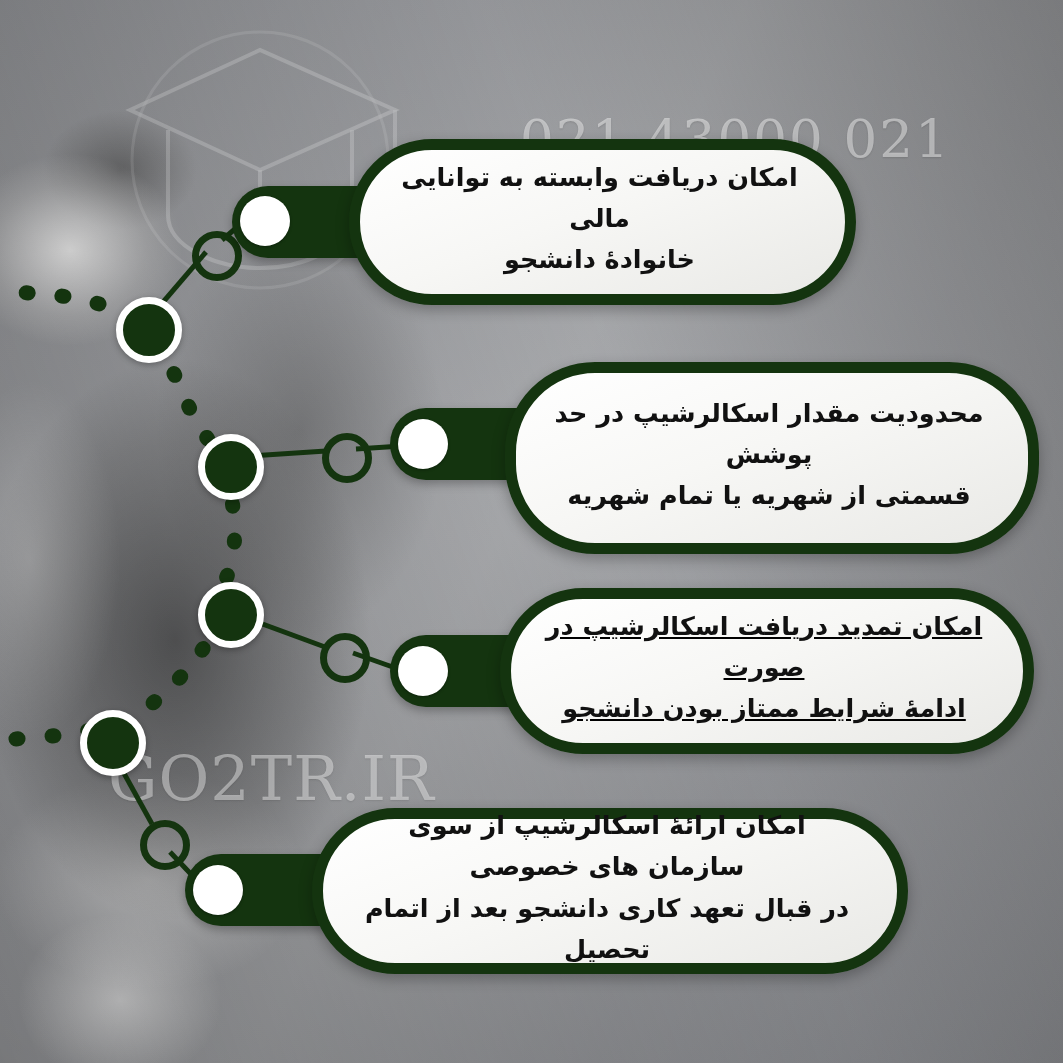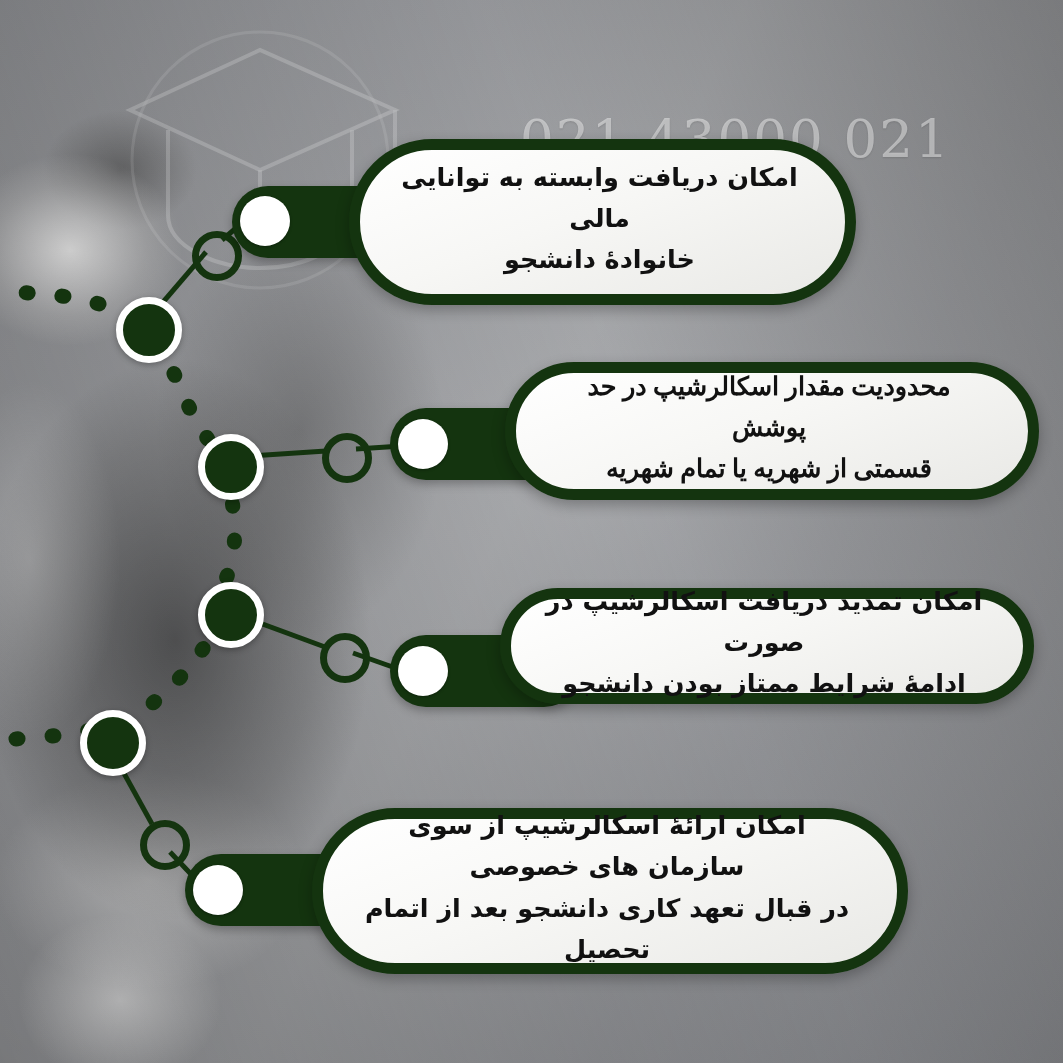--- a/index.html
+++ b/index.html
@@ -160,20 +160,21 @@
         <circle cx="285" cy="206" r="11"></circle>
         <path d="M150 160 L150 196"></path>
       </g>
       <g fill="none" stroke="rgba(255,255,255,0.30)" stroke-width="3">
         <circle cx="150" cy="150" r="128"></circle>
       </g>
     </svg>
   </div>
 
   <div class="wm-phone">021 43000 021</div>
+  <div class="wm-brand">GO2TR.IR</div>
 
   <svg class="connectors" viewBox="0 0 1063 1063" xmlns="http://www.w3.org/2000/svg">
 
     <path d="M-10 292 C 60 292, 110 300, 140 325 C 175 356, 180 400, 205 435 C 230 470, 240 520, 232 560 C 222 600, 205 608, 214 612" stroke="#14340f" stroke-width="15" fill="none" stroke-linecap="round" stroke-dasharray="2 34"></path>
     <path d="M222 618 C 205 650, 175 690, 140 712 C 110 730, 60 738, -10 740" stroke="#14340f" stroke-width="15" fill="none" stroke-linecap="round" stroke-dasharray="2 34"></path>
 
     <path d="M146 322 L206 252" stroke="#14340f" stroke-width="5" fill="none"></path>
     <path d="M222 240 L248 218" stroke="#14340f" stroke-width="5" fill="none"></path>
 
     <path d="M236 457 L326 451" stroke="#14340f" stroke-width="5" fill="none"></path>
@@ -198,28 +199,28 @@
 
   <div class="tail" style="left:232px; top:186px; width:190px; height:72px;"></div>
   <div class="tail-dot" style="left:240px; top:196px; width:50px; height:50px;"></div>
   <div class="pill" style="left:349px; top:139px; width:507px; height:166px;">
     <div class="pill-text">امکان دریافت وابسته به توانایی مالی
 خانوادهٔ دانشجو</div>
   </div>
 
   <div class="tail" style="left:390px; top:408px; width:190px; height:72px;"></div>
   <div class="tail-dot" style="left:398px; top:419px; width:50px; height:50px;"></div>
-  <div class="pill" style="left:505px; top:362px; width:534px; height:138px;font-family:Liberation Serif, serif;">
+  <div class="pill" style="left:505px; top:362px; width:534px; height:192px;">
     <div class="pill-text">محدودیت مقدار اسکالرشیپ در حد پوشش
 قسمتی از شهریه یا تمام شهریه</div>
   </div>
 
   <div class="tail" style="left:390px; top:635px; width:190px; height:72px;"></div>
   <div class="tail-dot" style="left:398px; top:646px; width:50px; height:50px;"></div>
-  <div class="pill" style="left:500px; top:588px; width:534px; height:116px;">
+  <div class="pill" style="left:500px; top:588px; width:534px; height:166px;text-decoration:underline;">
     <div class="pill-text">امکان تمدید دریافت اسکالرشیپ در صورت
 ادامهٔ شرایط ممتاز بودن دانشجو</div>
   </div>
 
   <div class="tail" style="left:185px; top:854px; width:190px; height:72px;"></div>
   <div class="tail-dot" style="left:193px; top:865px; width:50px; height:50px;"></div>
   <div class="pill" style="left:312px; top:808px; width:596px; height:166px;">
     <div class="pill-text">امکان ارائهٔ اسکالرشیپ از سوی سازمان های خصوصی
 در قبال تعهد کاری دانشجو بعد از اتمام تحصیل</div>
   </div>

